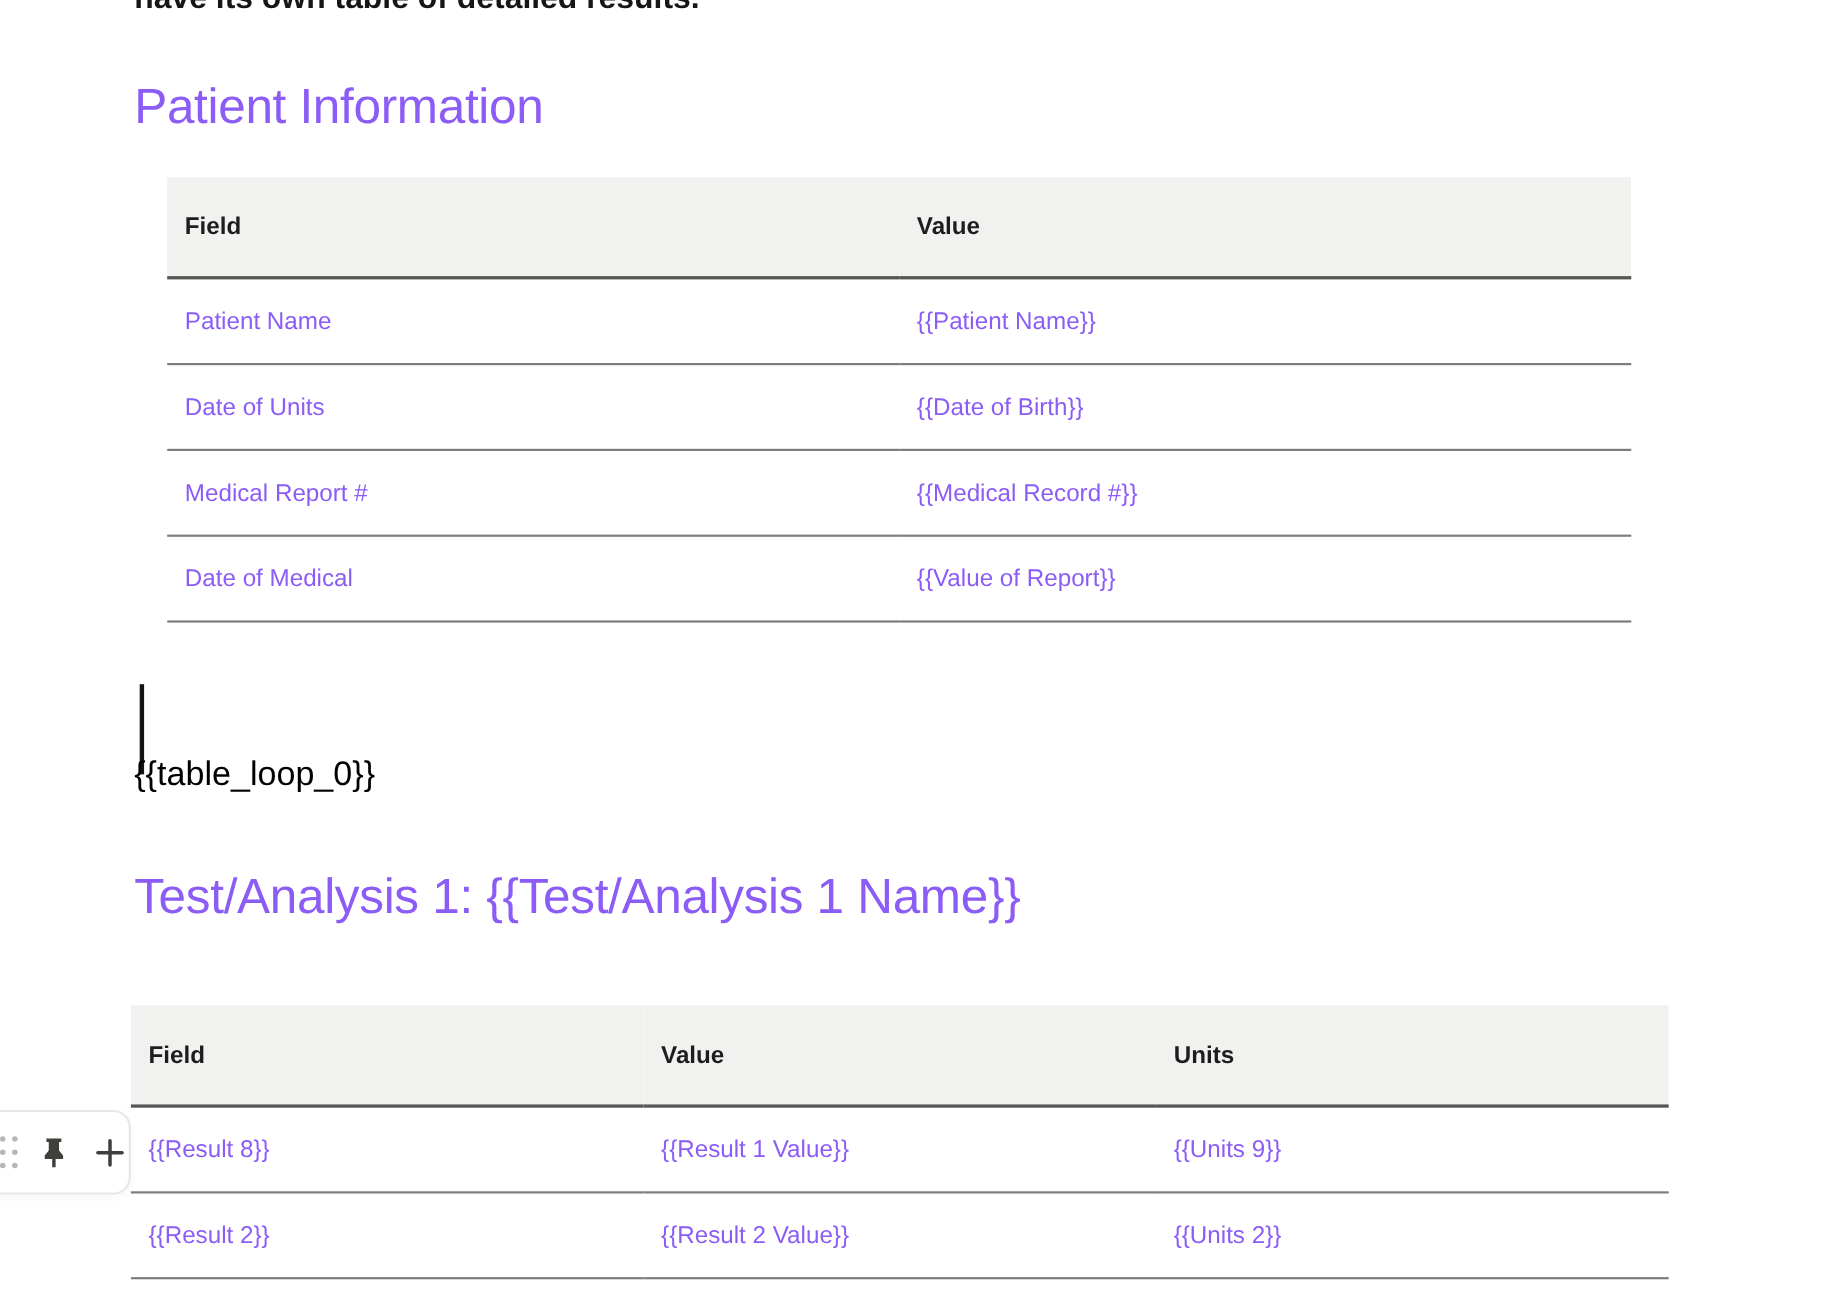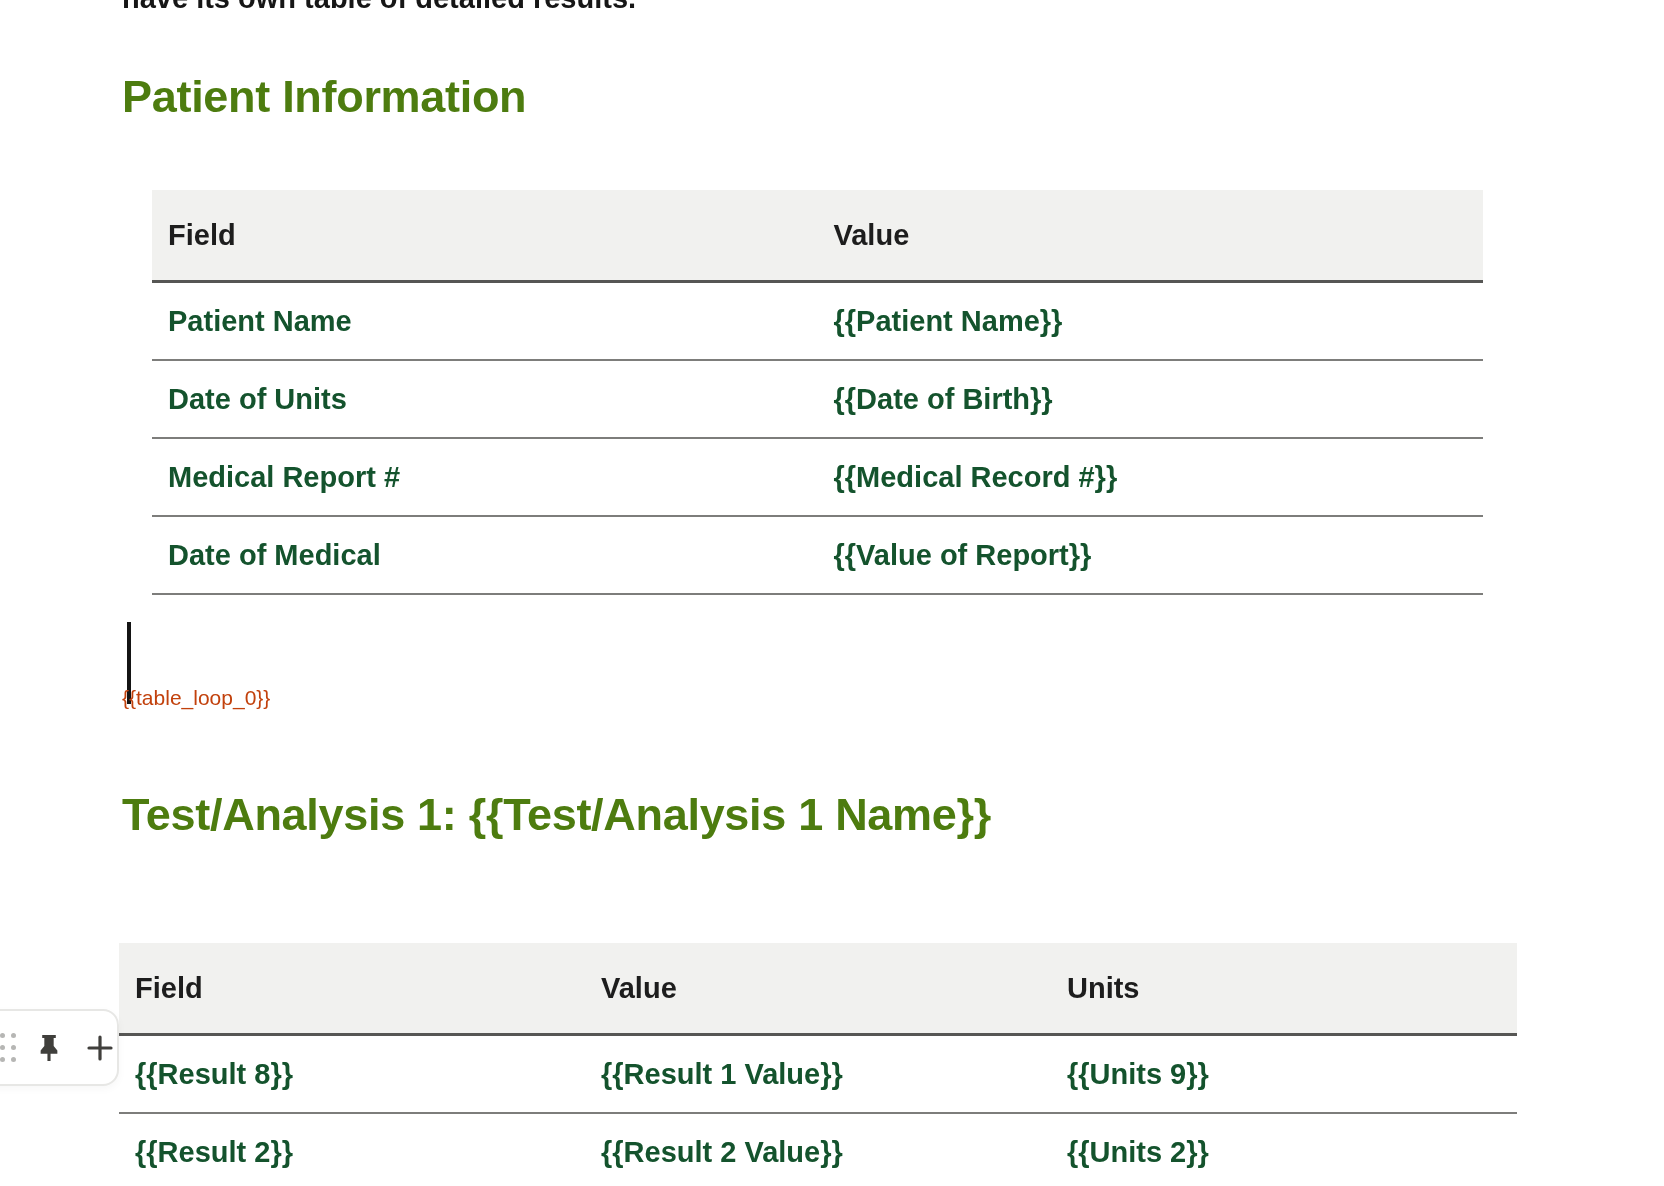--- a/index.html
+++ b/index.html
@@ -16,65 +16,64 @@
   
   .intro-fragment {
     position: absolute; left: 122px; top: -16px;
     font-size: 29px; font-weight: 700; line-height: 29px;
     white-space: nowrap; color: #161616;
   }
 
   
   .h2 {
     position: absolute; left: 122px;
-    font-size: 45px; font-weight: 700; letter-spacing: -0.3px;
-    color: #4d7c0f; white-space: nowrap; line-height: 1.2;
+    font-size: 45px; font-weight: 400; letter-spacing: -0.3px;
+    color: #8b5cf6; white-space: nowrap; line-height: 1.2;
   }
   .h2.patient { top: 70px; }
   .h2.test { top: 788px; }
 
   
   table.doc-table {
     position: absolute;
     border-collapse: collapse; table-layout: fixed;
-    font-size: 29px;
-    margin-top: 29px;
+    font-size: 22px;
   }
   table.doc-table th, table.doc-table td {
     text-align: left; vertical-align: middle;
     padding: 0 10px 0 16px;
     white-space: nowrap; overflow: hidden;
   }
   table.doc-table thead th {
     background: #f1f1ef;
     font-weight: 600; color: #1d1d1d;
     height: 90px;
     border-bottom: 3px solid #565654;
   }
   table.doc-table tbody td {
     height: 76px;
-    font-weight: 700; color: #14532d;
+    font-weight: 400; color: #8b5cf6;
     border-bottom: 2px solid #7d7d7b;
   }
   .tbl-patient { left: 152px; top: 161px; width: 1331px; }
   .tbl-patient col { width: 50%; }
   .tbl-test { left: 119px; top: 914px; width: 1398px; }
   .tbl-test col { width: 33.333%; }
   .tbl-test thead th { height: 91px; }
 
   
   .caret {
     position: absolute; left: 127px; top: 622px;
     width: 4px; height: 82px; background: #141414;
   }
 
   
   .loop-marker {
     position: absolute; left: 122px; top: 686px;
-    font-size: 21px; font-weight: 400; color: #c2410c;
+    font-size: 31px; font-weight: 400; color: #000000;
     white-space: nowrap;
   }
 
   
   .block-toolbar {
     position: absolute; left: -22px; top: 1009px;
     width: 141px; height: 77px;
     background: #ffffff;
     border: 2px solid #e7e7e5;
     border-radius: 16px;

